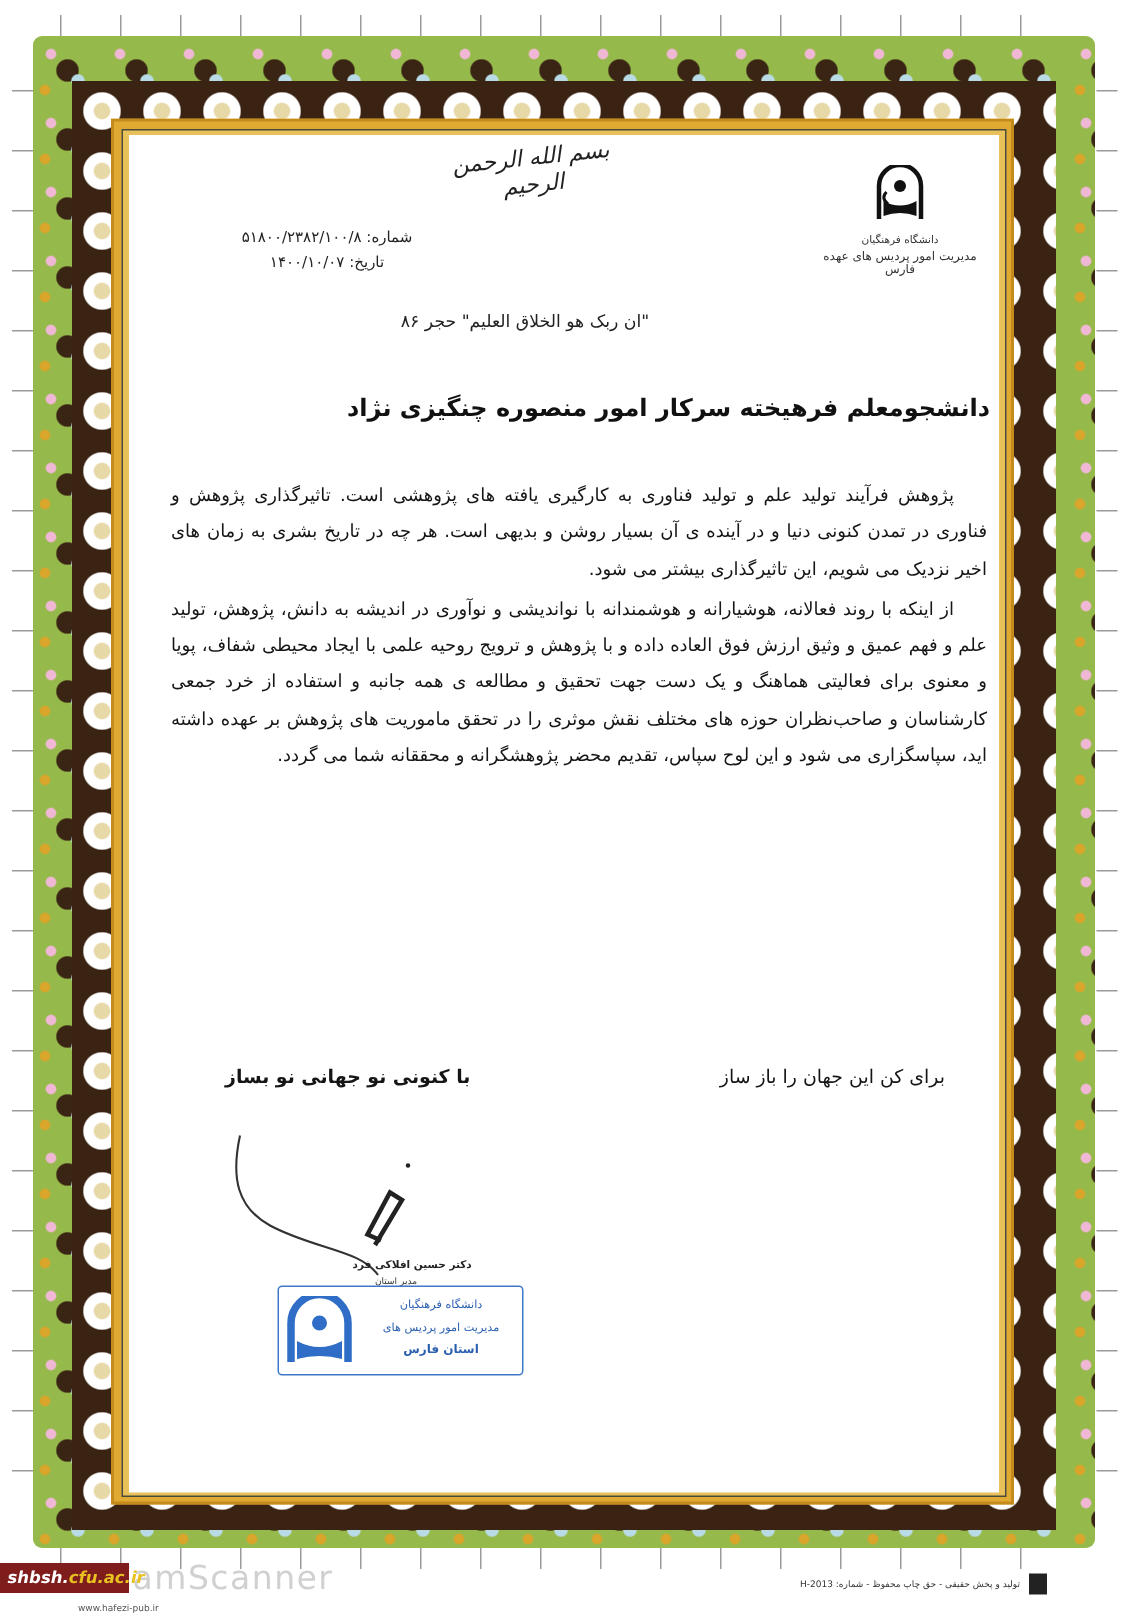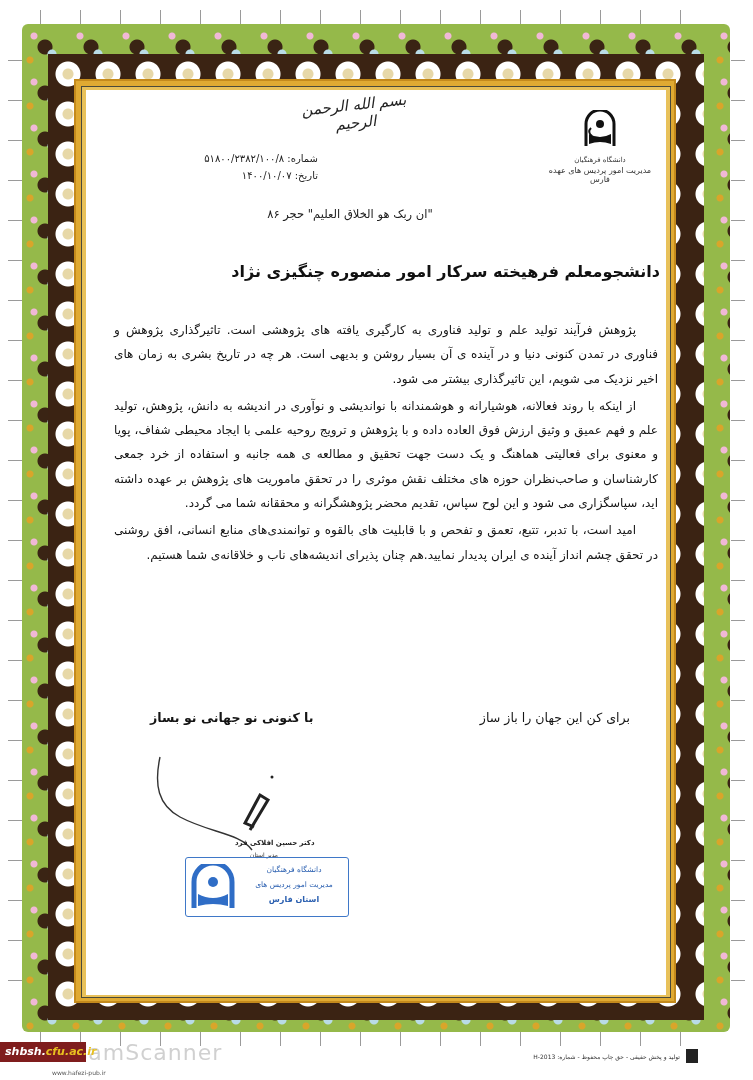--- a/index.html
+++ b/index.html
@@ -62,21 +62,21 @@
     width: 34px; height: 38px; margin: 0 auto; position: relative;
   }
   .logo-caption-1 {
     font-size: 7px; color: #333; margin-top: 4px;
   }
   .logo-caption-2 {
     font-size: 8px; color: #333; margin-top: 2px;
   }
   .meta {
     position: absolute; left: 118px; top: 150px; width: 200px;
-    font-size: 10px; color: #222; line-height: 17px; text-align: right;
+    font-size: 10px; color: #222; line-height: 17px; text-align: center;
   }
   .meta-row { display: block; }
   .verse {
     position: absolute; left: 180px; top: 207px; width: 340px;
     font-size: 11.5px; text-align: center; color: #222;
   }
   .recipient {
     position: absolute; left: 120px; top: 262px; width: 540px;
     font-size: 16px; font-weight: bold; color: #111; text-align: right;
   }
@@ -253,21 +253,20 @@
   </span>
 </div>
 
 <div class="verse rtl">"ان ربک هو الخلاق العلیم"   حجر ۸۶</div>
 
 <div class="recipient rtl">دانشجومعلم فرهیخته سرکار امور منصوره چنگیزی نژاد</div>
 
 <div class="body-text rtl">
   <p>پژوهش فرآیند تولید علم و تولید فناوری به کارگیری یافته های پژوهشی است. تاثیرگذاری پژوهش و فناوری در تمدن کنونی دنیا و در آینده ی آن بسیار روشن و بدیهی است. هر چه در تاریخ بشری به زمان های اخیر نزدیک می شویم، این تاثیرگذاری بیشتر می شود.</p>
   <p>از اینکه با روند فعالانه، هوشیارانه و هوشمندانه با نواندیشی و نوآوری در اندیشه به دانش، پژوهش، تولید علم و فهم عمیق و وثیق ارزش فوق العاده داده و با پژوهش و ترویج روحیه علمی با ایجاد محیطی شفاف، پویا و معنوی برای فعالیتی هماهنگ و یک دست جهت تحقیق و مطالعه ی همه جانبه و استفاده از خرد جمعی کارشناسان و صاحب‌نظران حوزه های مختلف نقش موثری را در تحقق ماموریت های پژوهش بر عهده داشته اید، سپاسگزاری می شود و این لوح سپاس، تقدیم محضر پژوهشگرانه و محققانه شما می گردد.</p>
-  <p>امید است، با تدبر، تتبع، تعمق و تفحص و با قابلیت های بالقوه و توانمندی‌های منابع انسانی، افق روشنی در تحقق چشم انداز آینده ی ایران پدیدار نمایید.هم چنان پذیرای اندیشه‌های ناب و خلاقانه‌ی شما هستیم.</p>
 </div>
 
 <div class="poem rtl">
   <span>برای کن این جهان را باز ساز</span>
   <span style="font-weight:bold">با کنونی نو جهانی نو بساز</span>
 </div>
 
 <div class="signature-area">
   <svg style="position:absolute;left:0;top:0;width:160px;height:110px" viewBox="0 0 160 110">
     <path d="M20 2 C14 30 18 50 40 62 C70 78 100 78 112 95" fill="none" stroke="#333" stroke-width="1.4"></path>

